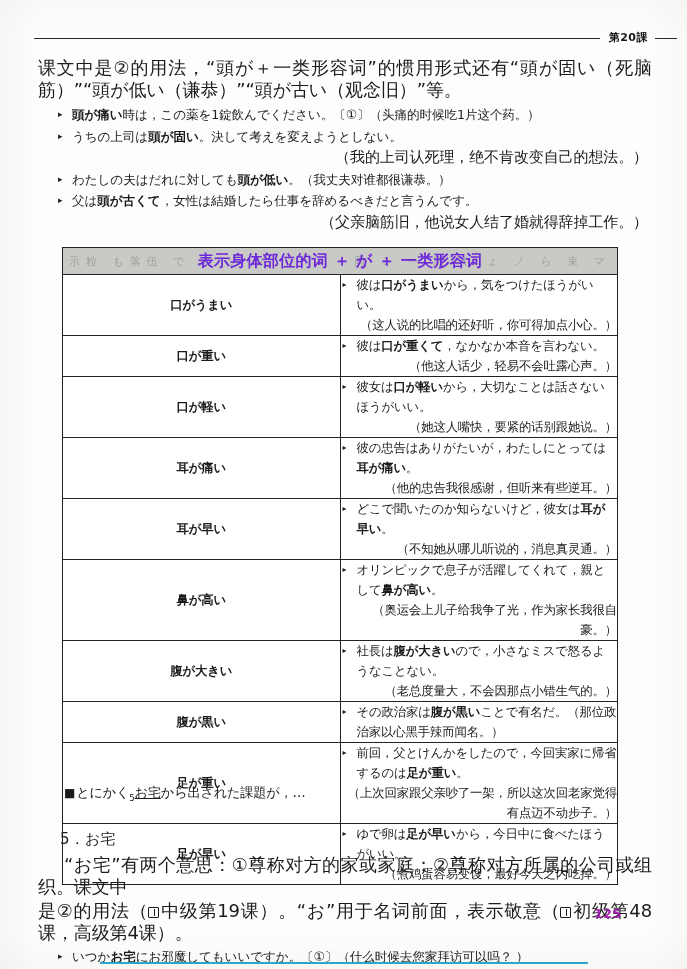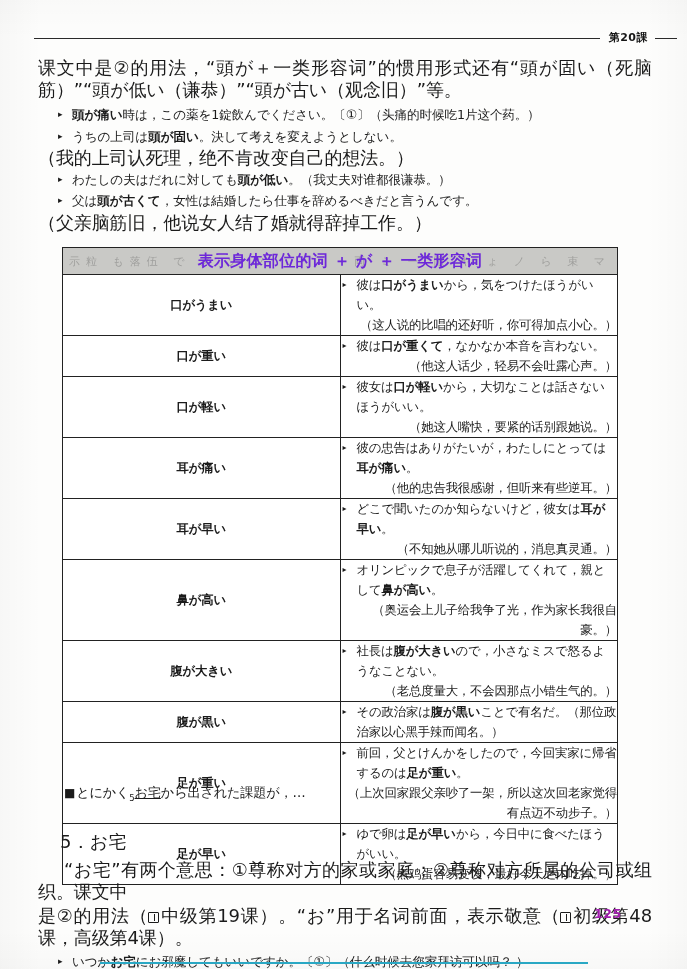--- a/index.html
+++ b/index.html
@@ -90,23 +90,23 @@
     letter-spacing: -0.1px;
   }
   .ex-line .bullet {
     position: absolute;
     left: 20px;
     top: 0;
     font-size: 9px;
     line-height: 21.5px;
   }
   .ex-trans-right {
-    font-size: 18px;
+    font-size: 15px;
     line-height: 21.5px;
-    text-align: left;
+    text-align: right;
     margin: 0;
     padding-right: 4px;
     letter-spacing: -0.1px;
   }
   b { font-weight: bold; }
 
   
   .idiom-table {
     position: absolute;
     top: 247px;
@@ -219,21 +219,21 @@
     font-size: 12px;
     margin-right: 1px;
   }
   .sub-num {
     font-size: 8.5px;
     vertical-align: sub;
   }
   .ul { text-decoration: underline; }
 
   .sec-head {
-    font-size: 18px;
+    font-size: 15px;
     font-weight: normal;
     margin: 0 0 5px 0;
     padding-left: 22px;
     letter-spacing: 0.2px;
   }
   .book-icon {
     display: inline-block;
     width: 9px;
     height: 9px;
     border: 1.1px solid #1b1b1b;

